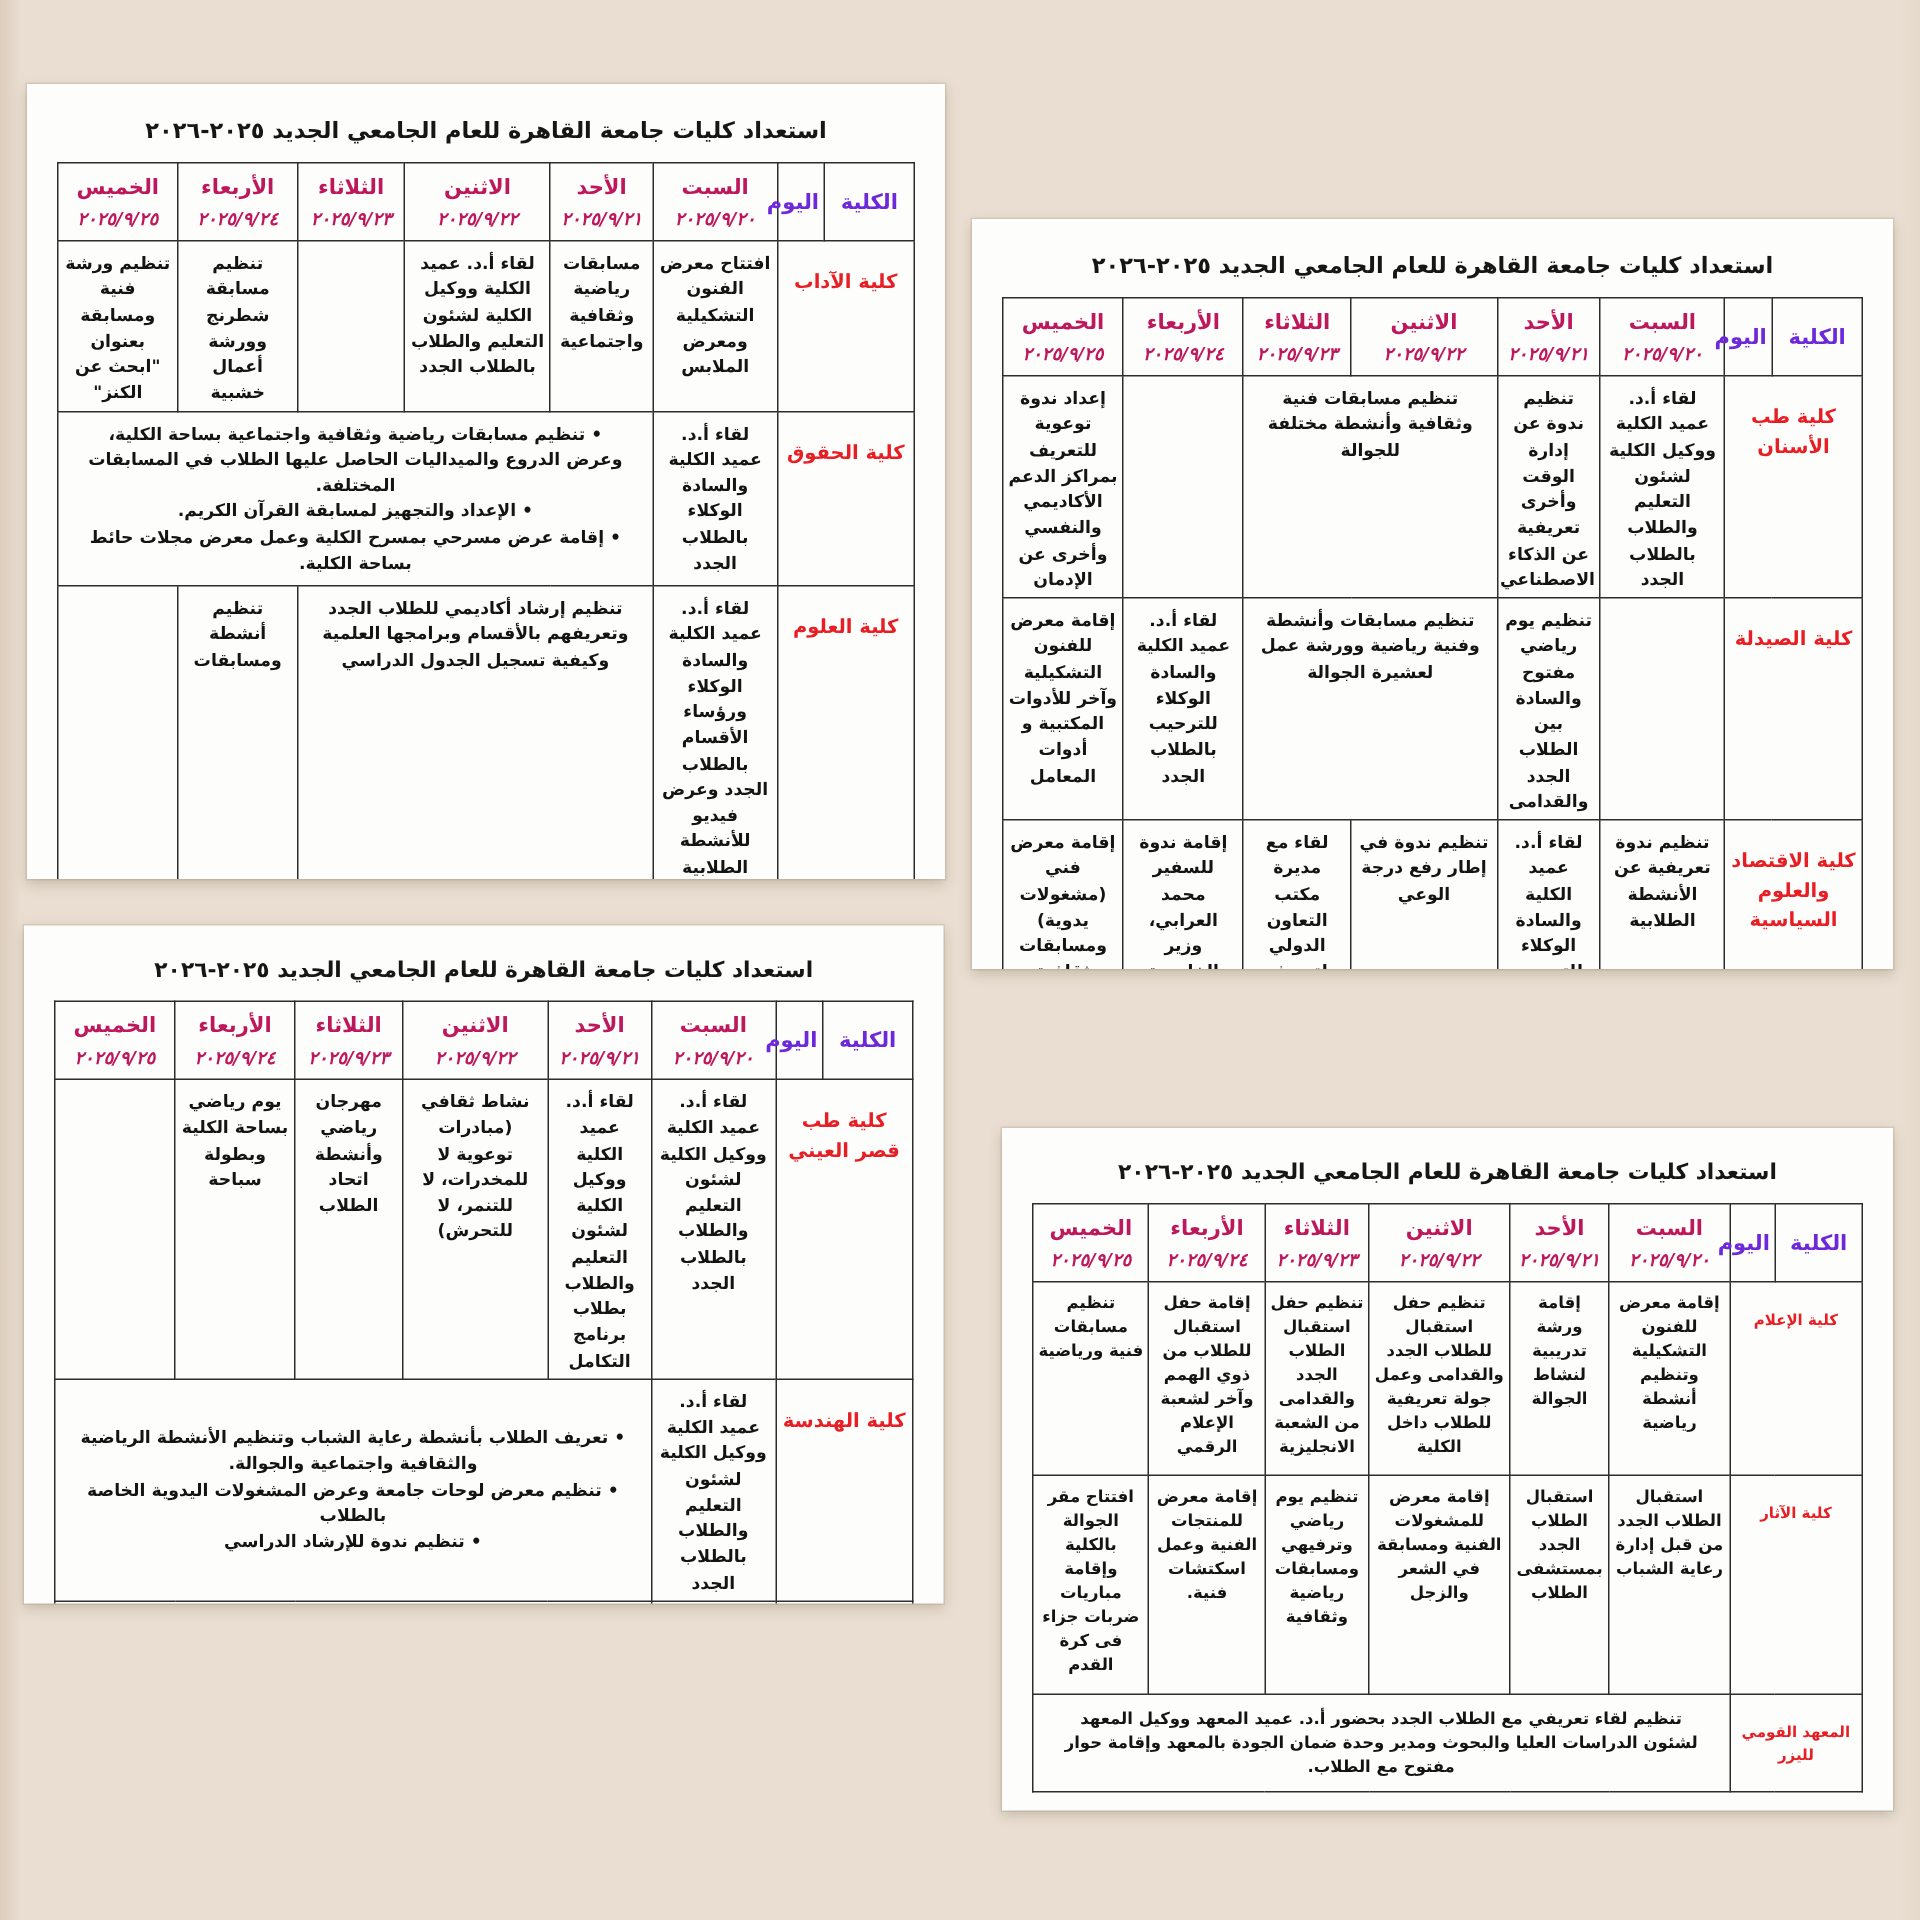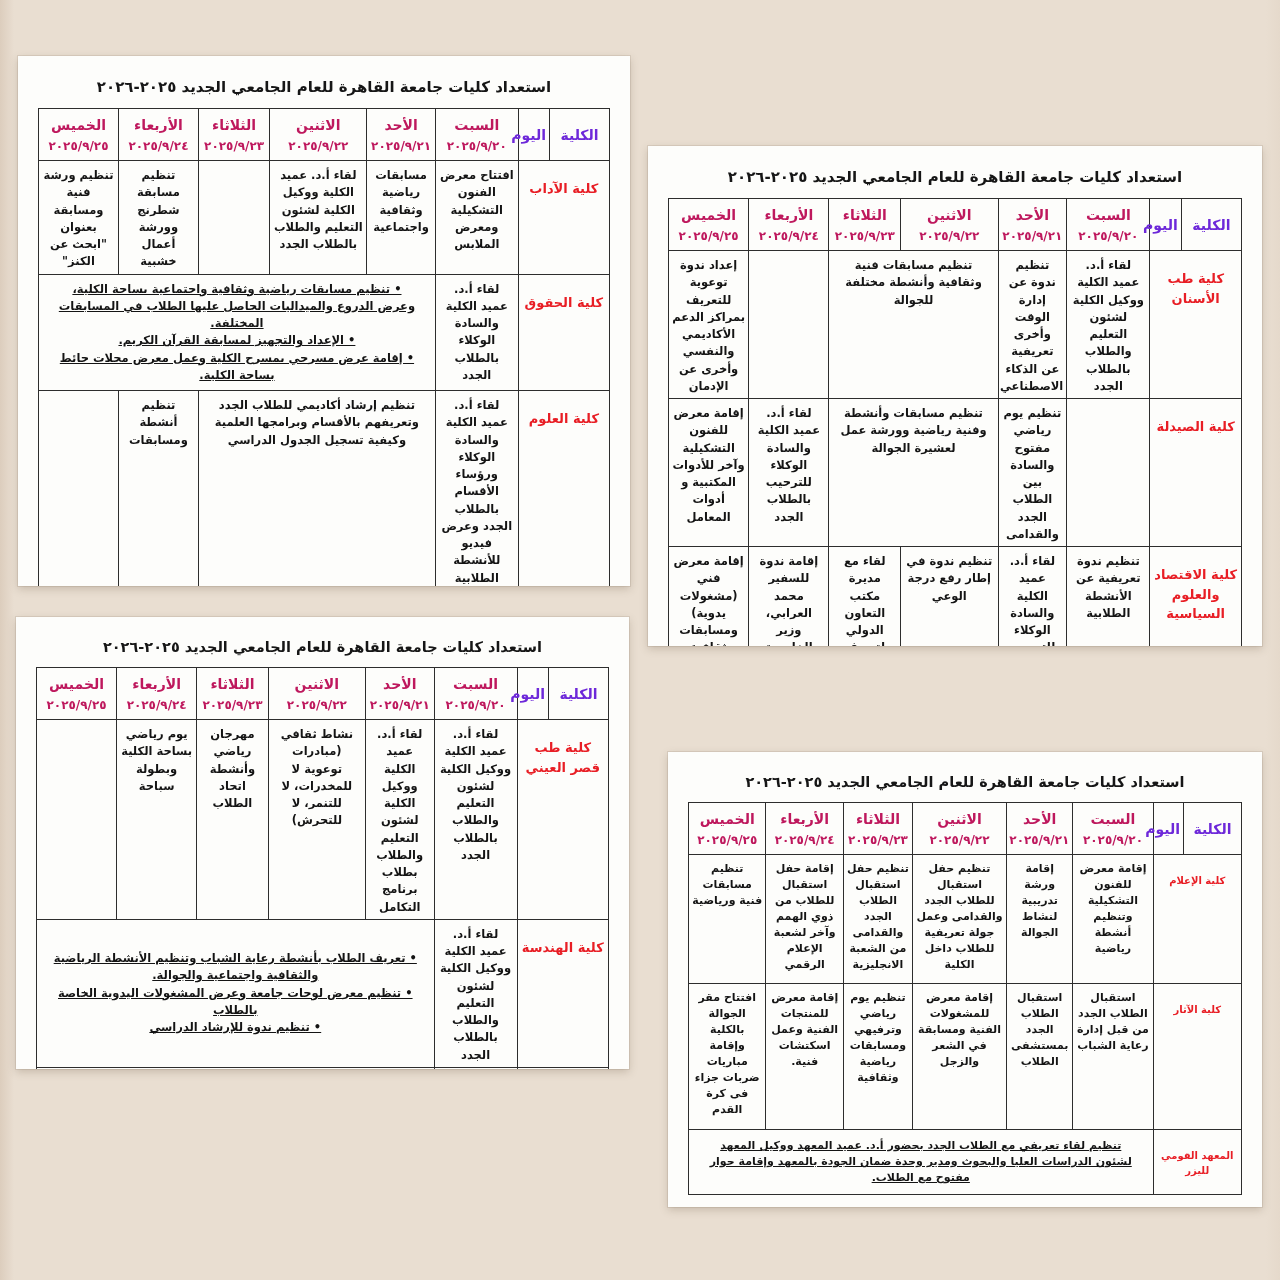--- a/index.html
+++ b/index.html
@@ -27,32 +27,32 @@
   .card-2 .tbl-title,.card-3 .tbl-title{font-size:14.5px;}
   table{
     width:100%;height:100%;border-collapse:collapse;table-layout:fixed;
     direction:rtl;flex:1 1 auto;
   }
   th,td{border:1.2px solid #2d2d2d;padding:3px 3px;box-sizing:border-box;}
   thead th{height:52px;vertical-align:middle;background:#fdfdfb;}
   .static-h{color:#6d28d9;font-size:14px;font-weight:700;}
   .day-h{color:#be185d;font-weight:700;}
   .day-name{font-size:14px;line-height:1.3;}
-  .day-date{font-size:12px;margin-top:5px;}
+  .day-date{font-size:12px;margin-top:5px;font-style:italic;}
   td.faculty{
     color:#e81e25;font-weight:700;font-size:13px;line-height:1.5;
     text-align:center;vertical-align:top;padding-top:18px;
   }
   td.cell{
     color:#141414;font-weight:700;font-size:11.5px;line-height:1.5;
     text-align:center;vertical-align:top;white-space:pre-line;padding-top:6px;
   }
   .card-3 td.cell{font-size:11px;line-height:1.45;}
   .card-3 td.faculty{font-size:10px;}
-  td.cell.wide{vertical-align:middle;padding:6px 14px;text-decoration:underline;}
+  td.cell.wide{vertical-align:middle;padding:6px 14px;}
 </style>
 </head>
 <body>
 
 <div class="card card-0">
   <div class="tbl-title">استعداد كليات جامعة القاهرة للعام الجامعي الجديد ٢٠٢٥-٢٠٢٦</div>
   <table>
       <colgroup>
         <col style="width: 10.5%;">
         <col style="width: 5.5%;">

